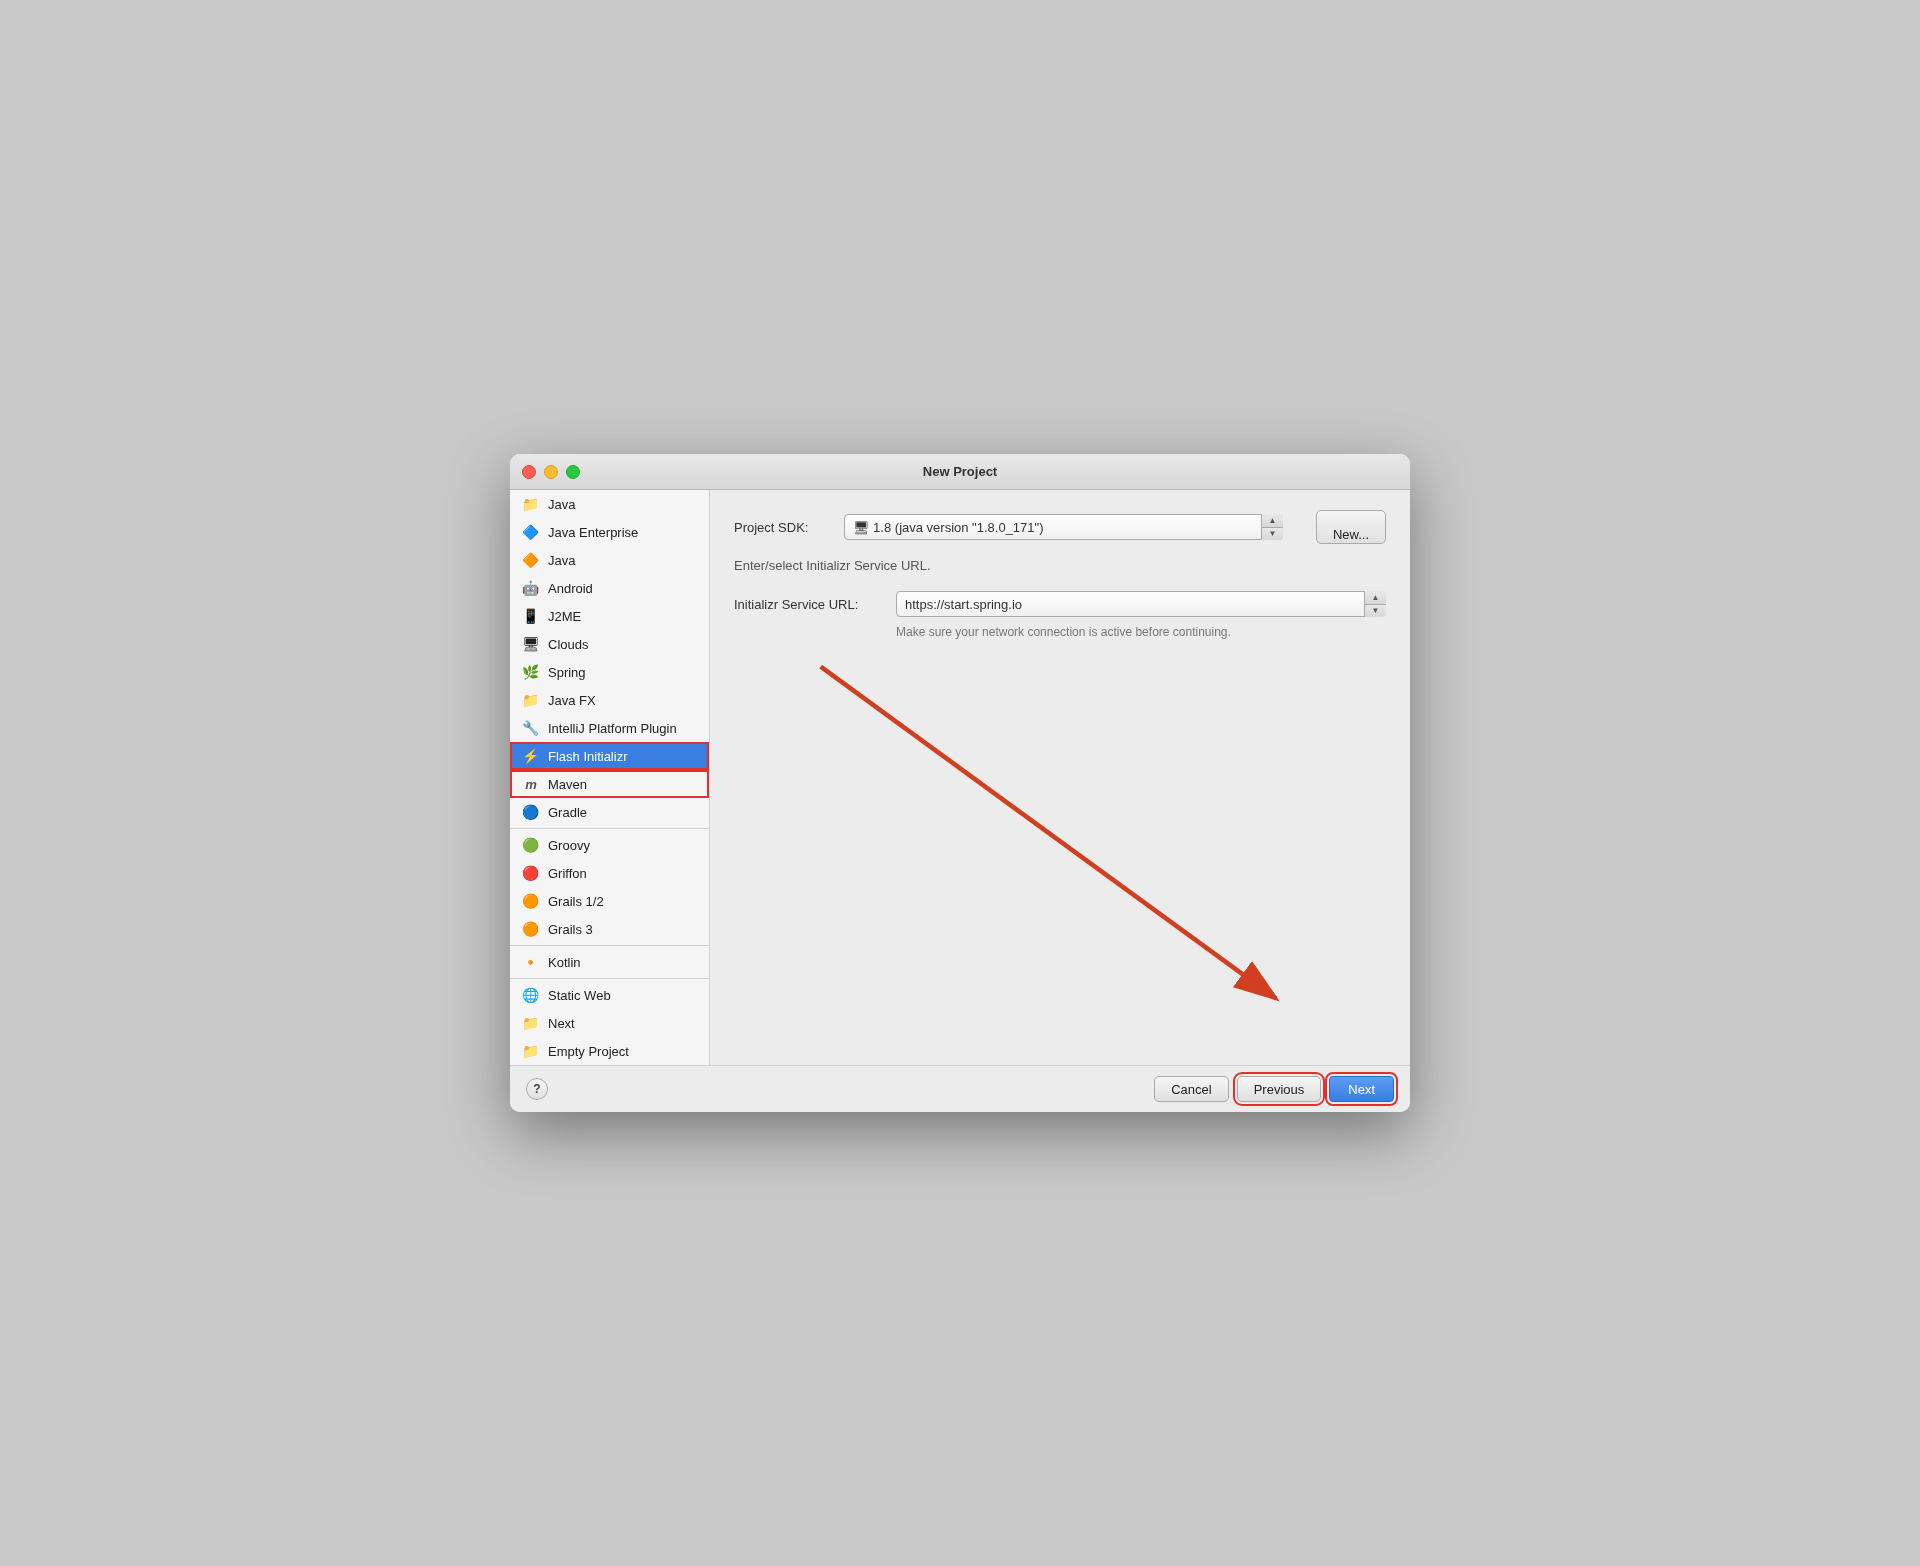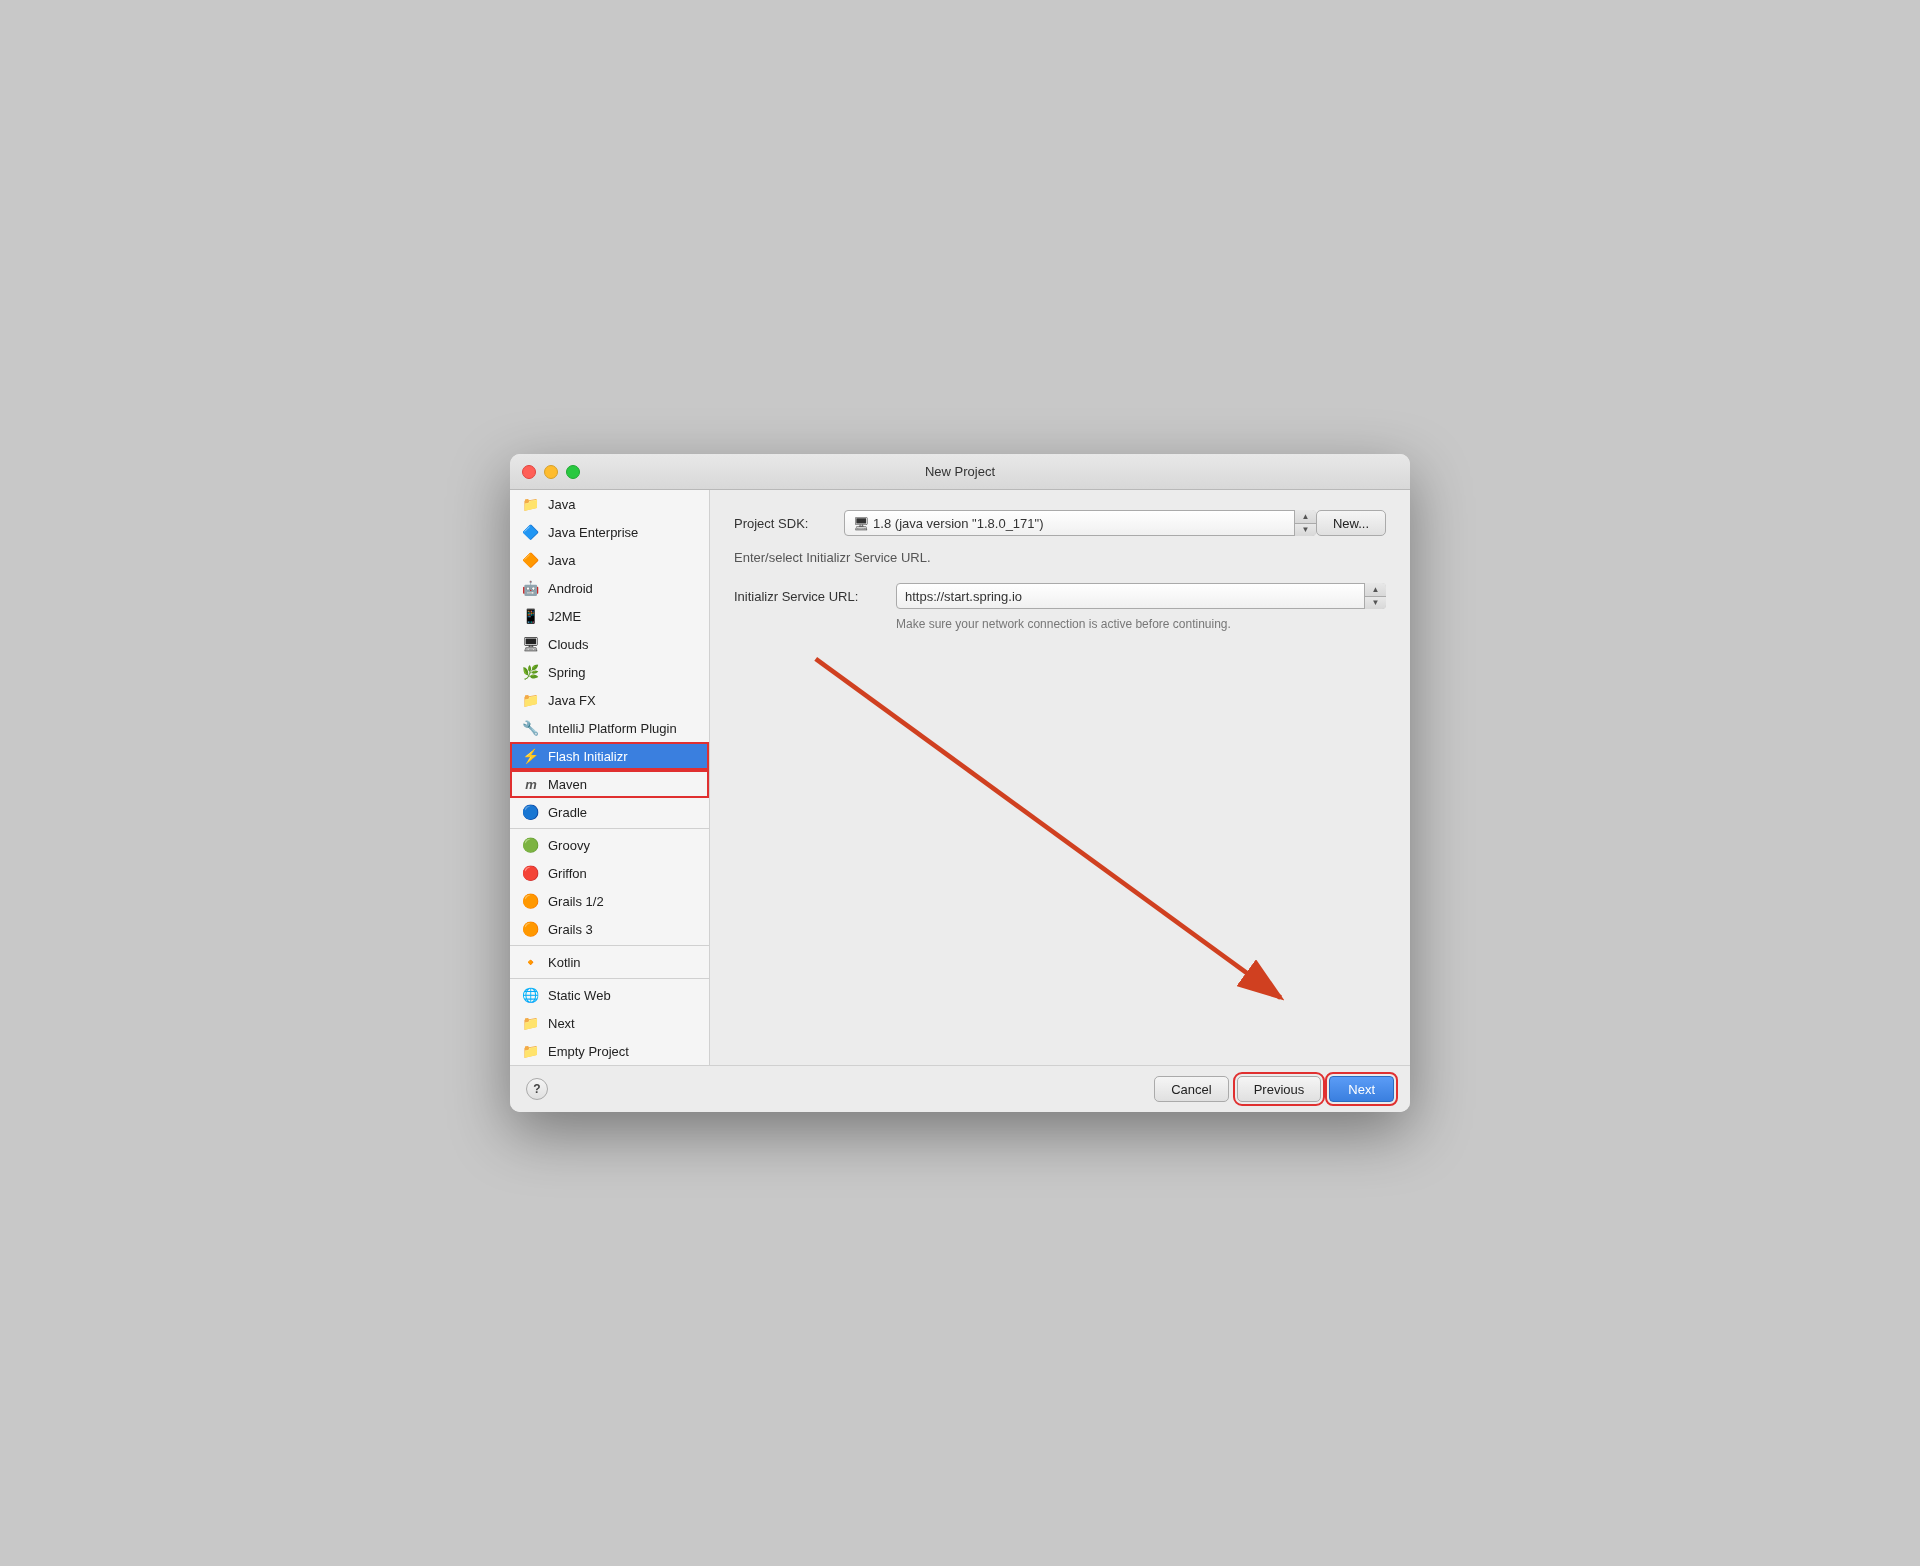--- a/index.html
+++ b/index.html
@@ -42,21 +42,21 @@
       cursor: pointer;
     }
     .btn-close { background: #ff5f57; border: 1px solid #e0443e; }
     .btn-minimize { background: #febc2e; border: 1px solid #d6a02a; }
     .btn-maximize { background: #28c840; border: 1px solid #1fa832; }
     .titlebar-title {
       position: absolute;
       left: 50%;
       transform: translateX(-50%);
       font-size: 13px;
-      font-weight: 400;
+      font-weight: 700;
       color: #333;
       text-align: right;
     }
     .window-body {
       display: flex;
       flex: 1;
       min-height: 0;
     }
     .sidebar {
       width: 200px;
@@ -152,27 +152,28 @@
       align-items: center;
       justify-content: center;
       font-size: 8px;
       color: #555;
       border-radius: 0;
     }
     .sdk-stepper-up { border-radius: 0 4px 0 0; border-bottom: 1px solid #aaa; }
     .sdk-stepper-down { border-radius: 0 0 4px 0; }
     .new-btn {
       height: 26px;
-      padding: 4px 16px;
+      padding: 16px 16px;
       background: linear-gradient(to bottom, #f5f5f5, #e0e0e0);
       border: 1px solid #aaa;
       border-radius: 5px;
       font-size: 13px;
       cursor: pointer;
       color: #222;
+      margin-left: 33px;
     }
     .hint-text {
       font-size: 13px;
       color: #555;
       margin-bottom: 18px;
     }
     .url-row {
       display: flex;
       align-items: center;
       gap: 12px;

